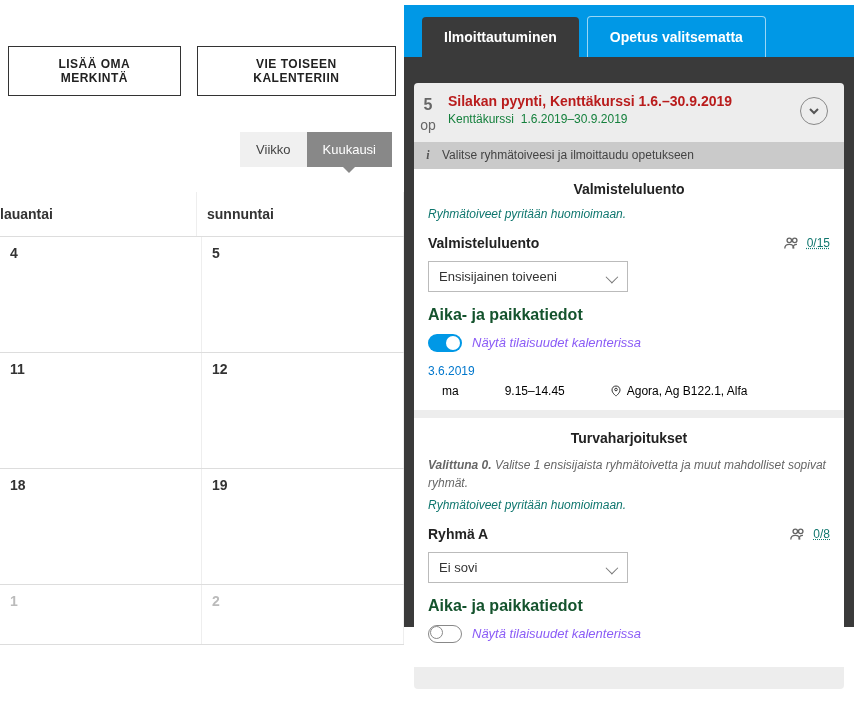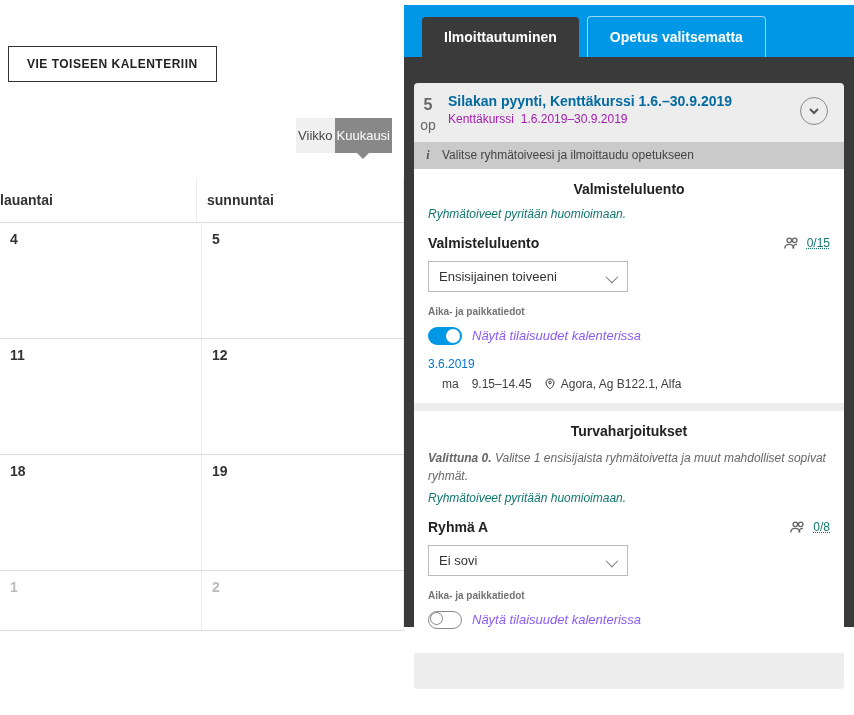--- a/index.html
+++ b/index.html
@@ -5,21 +5,21 @@
 * { margin: 0; padding: 0; box-sizing: border-box; }
 body { font-family: -apple-system, BlinkMacSystemFont, "Segoe UI", Arial, sans-serif; background: #fff; width: 854px; height: 715px; overflow: hidden; position: relative; }
 
 
 .left-area { position: absolute; left: 0; top: 0; width: 404px; height: 715px; }
 
 .btn-row { display: flex; gap: 16px; padding: 46px 8px 0; }
 .outline-btn { border: 1px solid #333; background: #fff; padding: 10px 18px; font-size: 12px; font-weight: 700; letter-spacing: 0.5px; cursor: pointer; color: #222; font-family: inherit; }
 
 .view-toggle { display: flex; justify-content: flex-end; padding: 36px 12px 0 0; }
-.toggle-btn { border: none; padding: 10px 2px; font-size: 13px; cursor: pointer; font-family: inherit; }
+.toggle-btn { border: none; padding: 10px 16px; font-size: 13px; cursor: pointer; font-family: inherit; }
 .toggle-light { background: #f0f0f0; color: #444; }
 .toggle-dark { background: #888; color: #ffffff; position: relative; }
 .toggle-dark::after { content: ''; position: absolute; bottom: -6px; left: 50%; transform: translateX(-50%); border-left: 6px solid transparent; border-right: 6px solid transparent; border-top: 6px solid #888; }
 
 .cal-header-row { display: flex; border-bottom: 1px solid #ddd; margin-top: 25px; justify-content: flex-end; }
 .cal-header-cell { flex: 1; padding: 14px 10px; font-size: 14px; color: #333; font-weight: 600; border-right: 1px solid #eee; }
 .cal-header-cell:first-child { padding-left: 0; }
 
 .cal-row { display: flex; height: 116px; border-bottom: 1px solid #ddd; }
 .cal-row.last { height: 60px; }
@@ -33,22 +33,22 @@
 .tab.active { background: #3a3a3a; }
 .tab.inactive { border: 1px solid rgba(255,255,255,0.6); border-bottom: none; }
 
 .inner-content { padding: 26px 10px 0 10px; }
 .card { background: #ededed; border-radius: 4px; overflow: hidden; height: 606px; }
 
 .course-header { display: flex; padding: 10px 12px 8px 0; }
 .credits-box { width: 28px; text-align: center; color: #666; font-size: 14px; line-height: 1.3; padding-top: 2px; }
 .credits-num { font-size: 16px; font-weight: 600; }
 .course-titles { flex: 1; padding-left: 6px; }
-.course-title { font-size: 14px; font-weight: 700; color: #0369a1; }
-.course-sub { font-size: 12px; color: #a21caf; margin-top: 3px; }
+.course-title { font-size: 14px; font-weight: 700; color: #b91c1c; }
+.course-sub { font-size: 12px; color: #15803d; margin-top: 3px; }
 .chev-circle { width: 28px; height: 28px; border: 1px solid #888; border-radius: 50%; display: flex; align-items: center; justify-content: center; margin-top: 4px; margin-right: 4px; cursor: pointer; }
 .chev-circle svg { width: 12px; height: 12px; stroke: #555; fill: none; stroke-width: 2; }
 
 .info-row { background: #cacaca; display: flex; align-items: center; padding: 6px 12px 6px 0; font-size: 12px; color: #444; }
 .info-i { width: 28px; text-align: center; font-weight: 700; font-family: Georgia, serif; font-style: italic; color: #555; }
 
 .section { background: #fff; padding: 12px 14px; }
 .sec-title { text-align: center; font-size: 14px; font-weight: 700; color: #222; margin-bottom: 10px; }
 .sel-line { font-size: 12px; color: #666; font-style: italic; line-height: 1.5; margin-bottom: 6px; }
 .sel-line b { font-weight: 700; font-style: italic; }
@@ -56,43 +56,44 @@
 
 .group-row { display: flex; justify-content: space-between; align-items: center; margin-bottom: 10px; }
 .group-name { font-size: 14px; font-weight: 700; color: #222; }
 .capacity { display: flex; align-items: center; gap: 6px; font-size: 12px; color: #0f766e; }
 .capacity svg { width: 18px; height: 14px; fill: none; stroke: #666; stroke-width: 1.5; }
 .capacity-text { text-decoration: underline dotted; }
 
 .select-box { position: relative; width: 200px; border: 1px solid #bbb; background: #fff; padding: 7px 10px; font-size: 13px; color: #333; cursor: pointer; margin-bottom: 14px; }
 .select-box::after { content: ''; position: absolute; right: 12px; top: 12px; width: 8px; height: 8px; border-right: 1.5px solid #777; border-bottom: 1.5px solid #777; transform: rotate(45deg) translateY(-2px); }
 
-.subhead { font-size: 10px; font-weight: 700; color: #737373; margin-bottom: 10px; }
+.subhead { font-size: 16px; font-weight: 700; color: #14532d; margin-bottom: 10px; }
 
 .toggle-row { display: flex; align-items: center; gap: 10px; margin-bottom: 12px; }
 .switch { width: 34px; height: 18px; border-radius: 10px; position: relative; cursor: pointer; }
 .switch.on { background: #0098e6; }
 .switch.off { background: #fff; border: 1.5px solid #888; }
 .switch-knob { width: 14px; height: 14px; border-radius: 50%; background: #fff; position: absolute; top: 2px; }
 .switch.on .switch-knob { right: 2px; }
 .switch.off .switch-knob { left: 1px; top: 0.5px; background: #fff; border: 1.5px solid #888; width: 13px; height: 13px; }
 .toggle-label { font-size: 13px; color: #8b5cf6; font-style: italic; }
 
 .date-link { color: #0077cc; font-size: 12px; margin-bottom: 6px; }
-.schedule-row { display: flex; align-items: center; font-size: 12px; color: #404040; gap: 13px; padding-left: 14px; }
+.schedule-row { display: flex; align-items: center; font-size: 12px; color: #000000; gap: 46px; padding-left: 14px; }
 .schedule-row .loc { display: flex; align-items: center; gap: 6px; }
 .pin-icon { width: 10px; height: 12px; display: inline-block; }
 
 .divider { height: 8px; background: #ededed; }
 </style>
 </head>
 <body>
 
 <div class="left-area">
   <div class="btn-row">
+    <button class="outline-btn">LISÄÄ OMA MERKINTÄ</button>
     <button class="outline-btn">VIE TOISEEN KALENTERIIN</button>
   </div>
   <div class="view-toggle">
     <button class="toggle-btn toggle-light">Viikko</button>
     <button class="toggle-btn toggle-dark">Kuukausi</button>
   </div>
   <div class="cal-header-row">
     <div class="cal-header-cell">lauantai</div>
     <div class="cal-header-cell">sunnuntai</div>
   </div>

